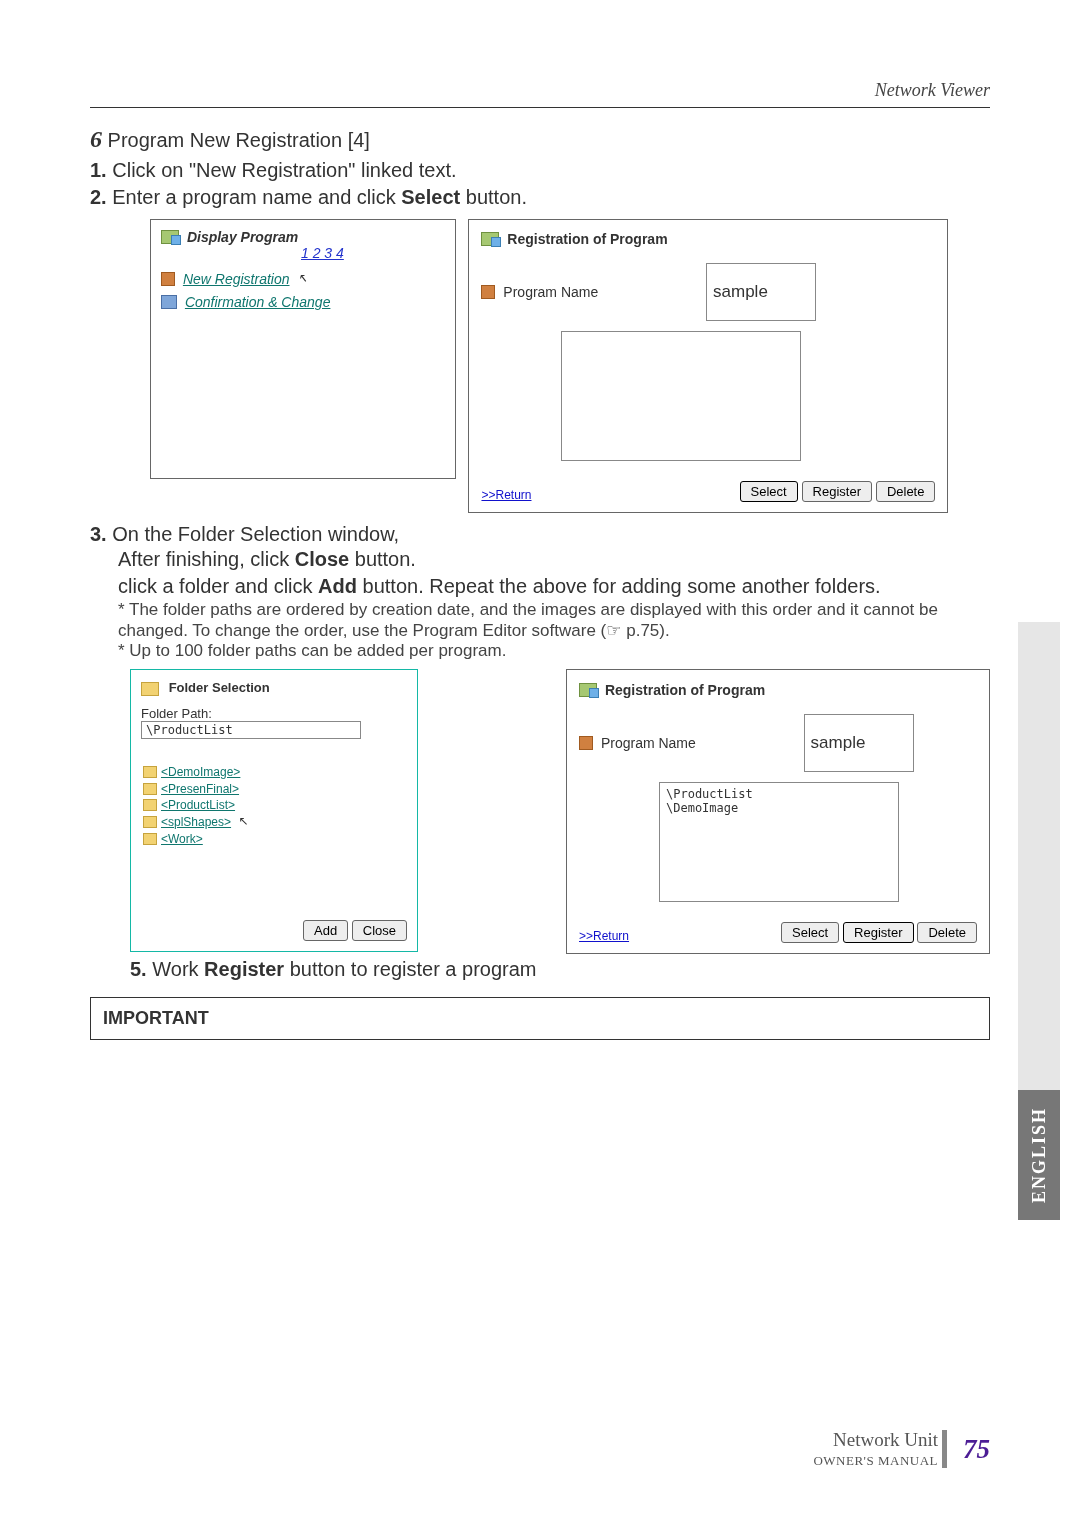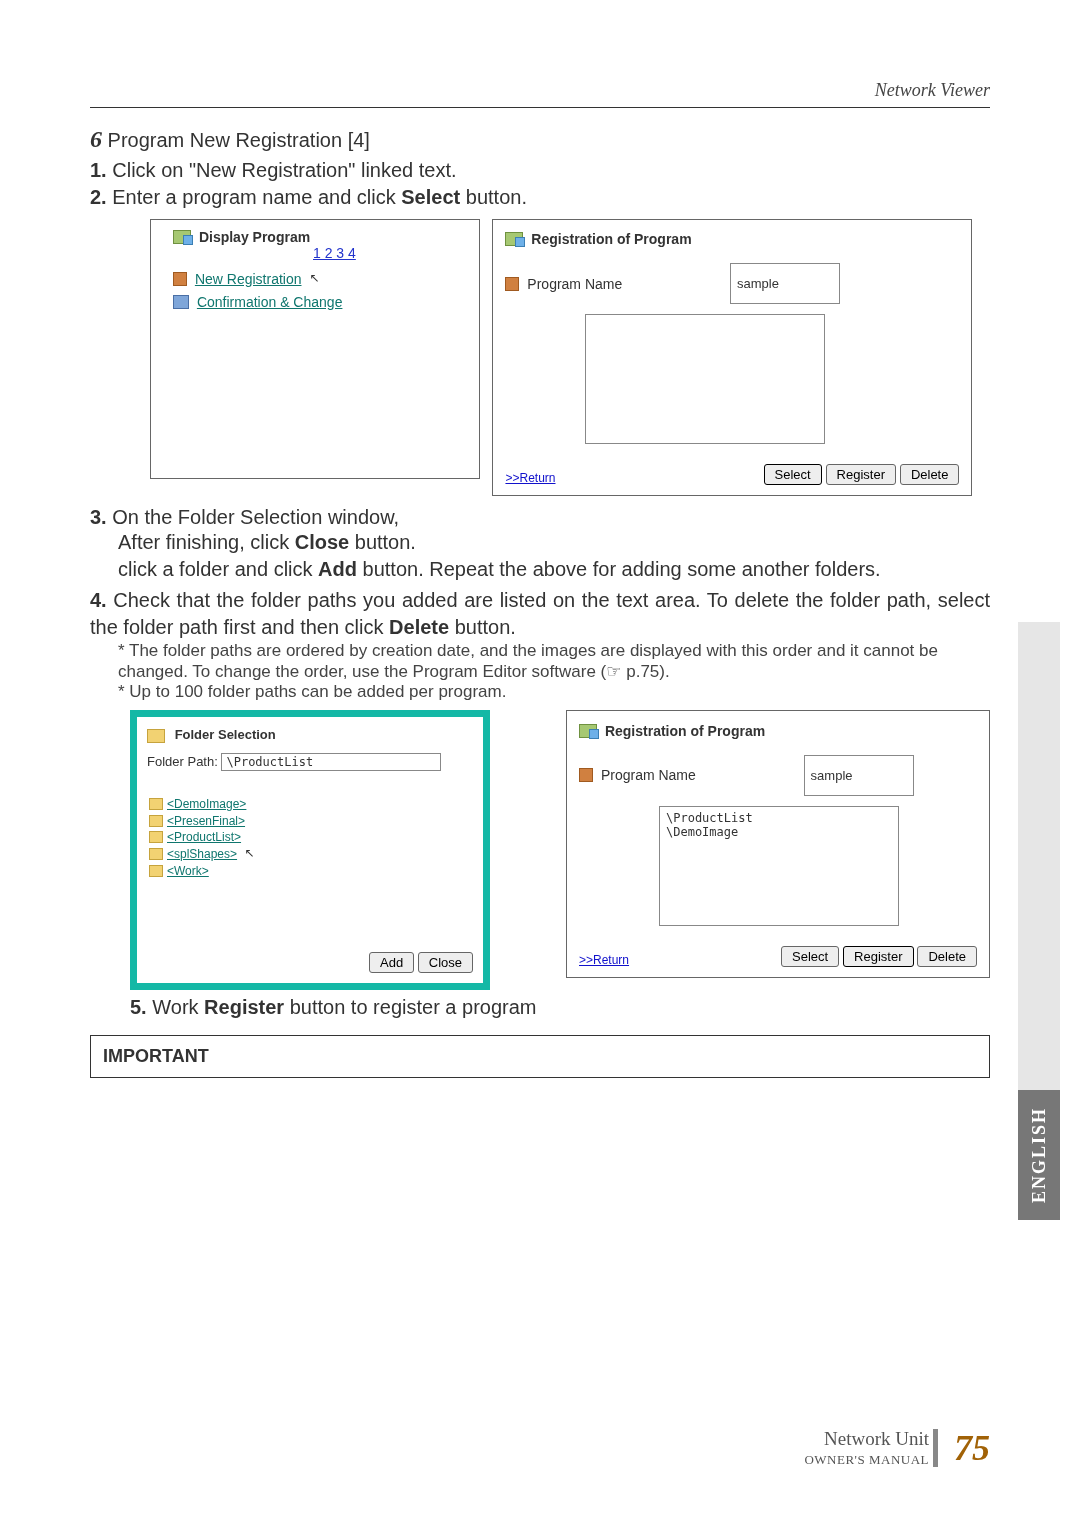--- a/index.html
+++ b/index.html
@@ -30,24 +30,25 @@
     .numlist { font-size: 20px; margin-top: 4px; }
     .numlist .n { font-weight: bold; }
     .bold { font-weight: bold; }
     .semi-note { font-size: 17px; color: #444; margin-left: 28px; }
 
     
     .panel-row { margin-top: 10px; margin-bottom: 10px; }
     .left-panel {
       display: inline-block;
       vertical-align: top;
-      width: 330px;
+      width: 306px;
       border: 1px solid #666;
-      padding: 8px 22px;
+      padding: 8px 10px;
       font-size: 14px;
+      font-style: italic;
     }
     .right-panel {
       display: inline-block;
       vertical-align: top;
       width: 480px;
       border: 1px solid #666;
       padding: 10px 12px 10px 12px;
       margin-left: 8px;
       font-size: 14px;
     }
@@ -64,22 +65,22 @@
     .link-blue { color: #0f766e; text-decoration: underline; display:inline-block; vertical-align:middle;}
     .cursor {
       display:inline-block; margin-left:4px; font-size:12px;
     }
     .rp-row { margin-bottom: 10px; }
     .rp-label { display:inline-block; vertical-align:middle; }
     .input-box {
       display:inline-block;
       border: 1px solid #888;
       background:#fff;
-      padding: 12px 6px;
-      font-size:13px;
+      padding: 18px 6px;
+      font-size:17px;
       min-width: 110px;
       vertical-align:middle;
     }
     .textarea-box {
       border: 1px solid #888;
       background:#fff;
       font-size:12px;
       padding: 4px 6px;
       width: 240px;
       height: 120px;
@@ -107,22 +108,22 @@
       color:#000;
     }
     .btn-highlight { border: 1.5px solid #000; }
     .bottom-row { display:flex; justify-content:space-between; align-items:flex-end; margin-top: 20px;}
     .right-panel .rp-head { margin-bottom: 16px; }
 
     
     .folder-panel {
       display:inline-block;
       vertical-align:top;
-      width: 360px;
-      border: 7px solid #14b8a6;
+      width: 288px;
+      border: 1px solid #14b8a6;
       padding: 10px;
       font-size:13px;
     }
     .folder-title-bar {
       font-weight: bold;
       margin-bottom: 10px;
     }
     .folder-icon-small {
       display:inline-block;
       width: 14px; height: 12px;
@@ -173,23 +174,23 @@
       bottom: 60px;
       text-align: right;
       font-family: Georgia, serif;
     }
     .footer .nu { font-size: 19px; color:#555; }
     .footer .om { font-size: 13px; color:#555; letter-spacing: 0.5px;}
     .pgnum-box {
       display:inline-block;
       margin-left: 10px;
       font-style: italic;
-      font-size: 36px;
+      font-size: 27px;
       font-weight: bold;
-      color:#a16207;
+      color:#4c1d95;
       vertical-align: middle;
     }
     .pgnum-side {
       display:inline-block;
       width: 5px; height: 38px;
       background:#888;
       margin-right: 6px;
       vertical-align: middle;
     }
     .english-tab {
@@ -318,24 +319,20 @@
     <span class="n">3.</span>
     <span>On  the  Folder  Selection  window,</span>
   </div>
   <div class="body-text inline-indent">
     <span> After finishing, click </span><span class="bold">Close</span><span> button.</span>
   </div>
   <div class="body-text inline-indent">
     <span>click a folder and click </span><span class="bold">Add</span><span> button. Repeat the above for adding some another folders.</span>
   </div>
 
-  <div class="numlist body-text">
-    <span class="n">4.</span>
-    <span>Check  that  the  folder  paths  you  added  are  listed  on  the  text  area.  To  delete  the folder path, select the folder path first and then click </span><span class="bold">Delete</span><span> button.</span>
-  </div>
   <div class="semi-note">* The folder paths are ordered by creation date, and the images are displayed with this order and it cannot be changed. To change the order, use the Program Editor software (☞ p.75).</div>
   <div class="semi-note">* Up to 100 folder paths can be added per program.</div>
 
   <div class="sbs" style="margin-left:40px;">
     <div class="fs-leftcol">
       <div class="folder-panel">
         <div class="folder-title-bar">
           <span class="folder-open"></span>
           <span>Folder Selection</span>
         </div>

